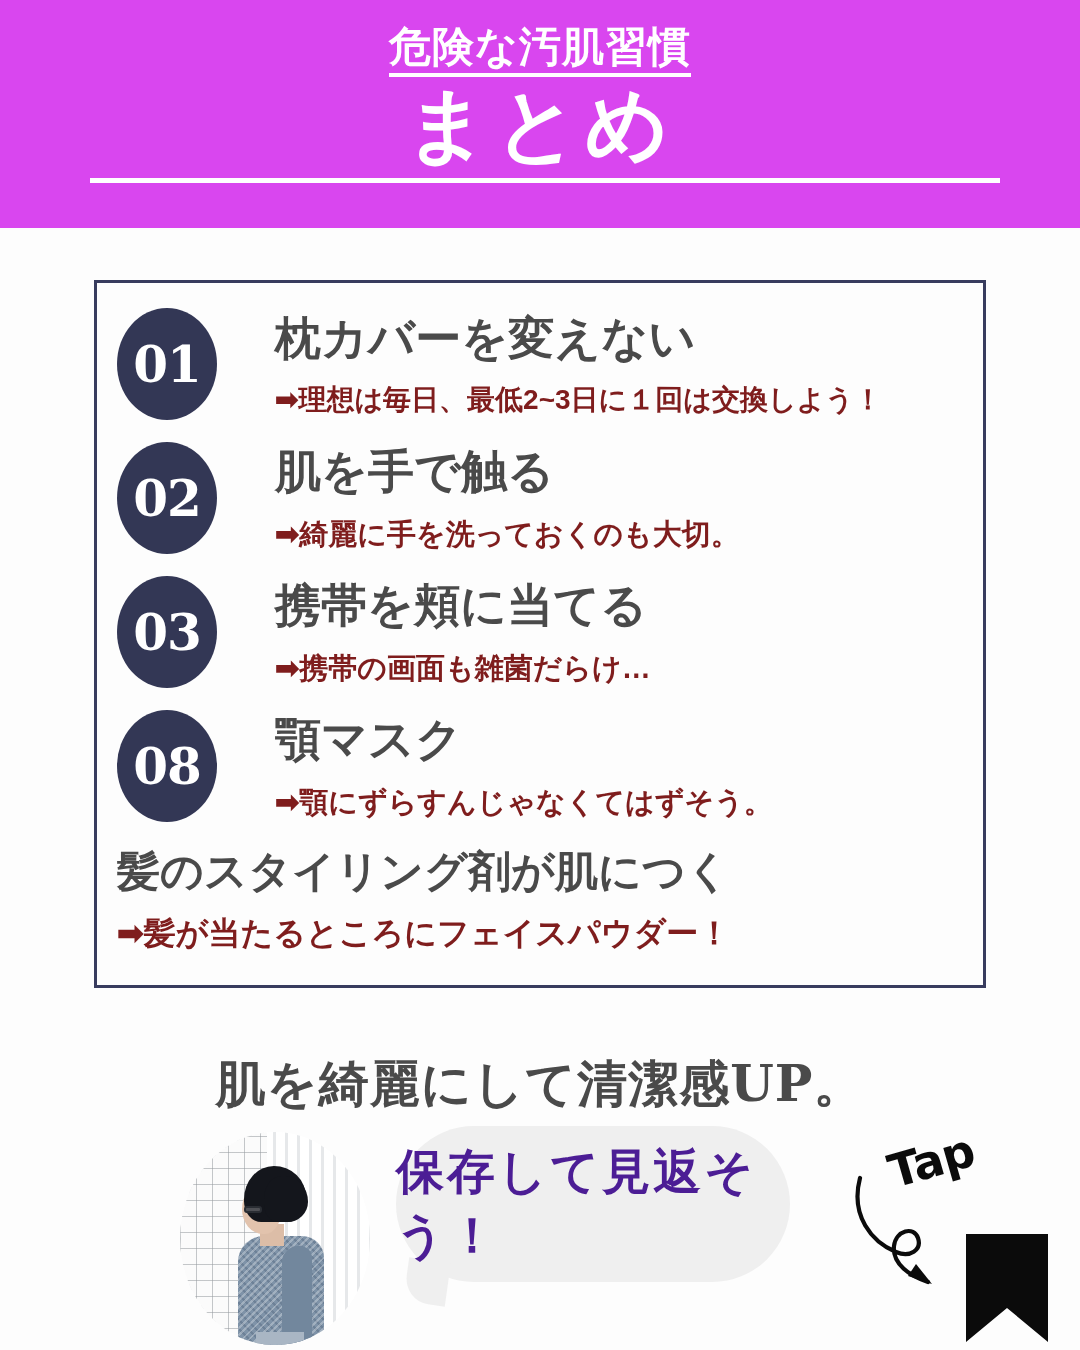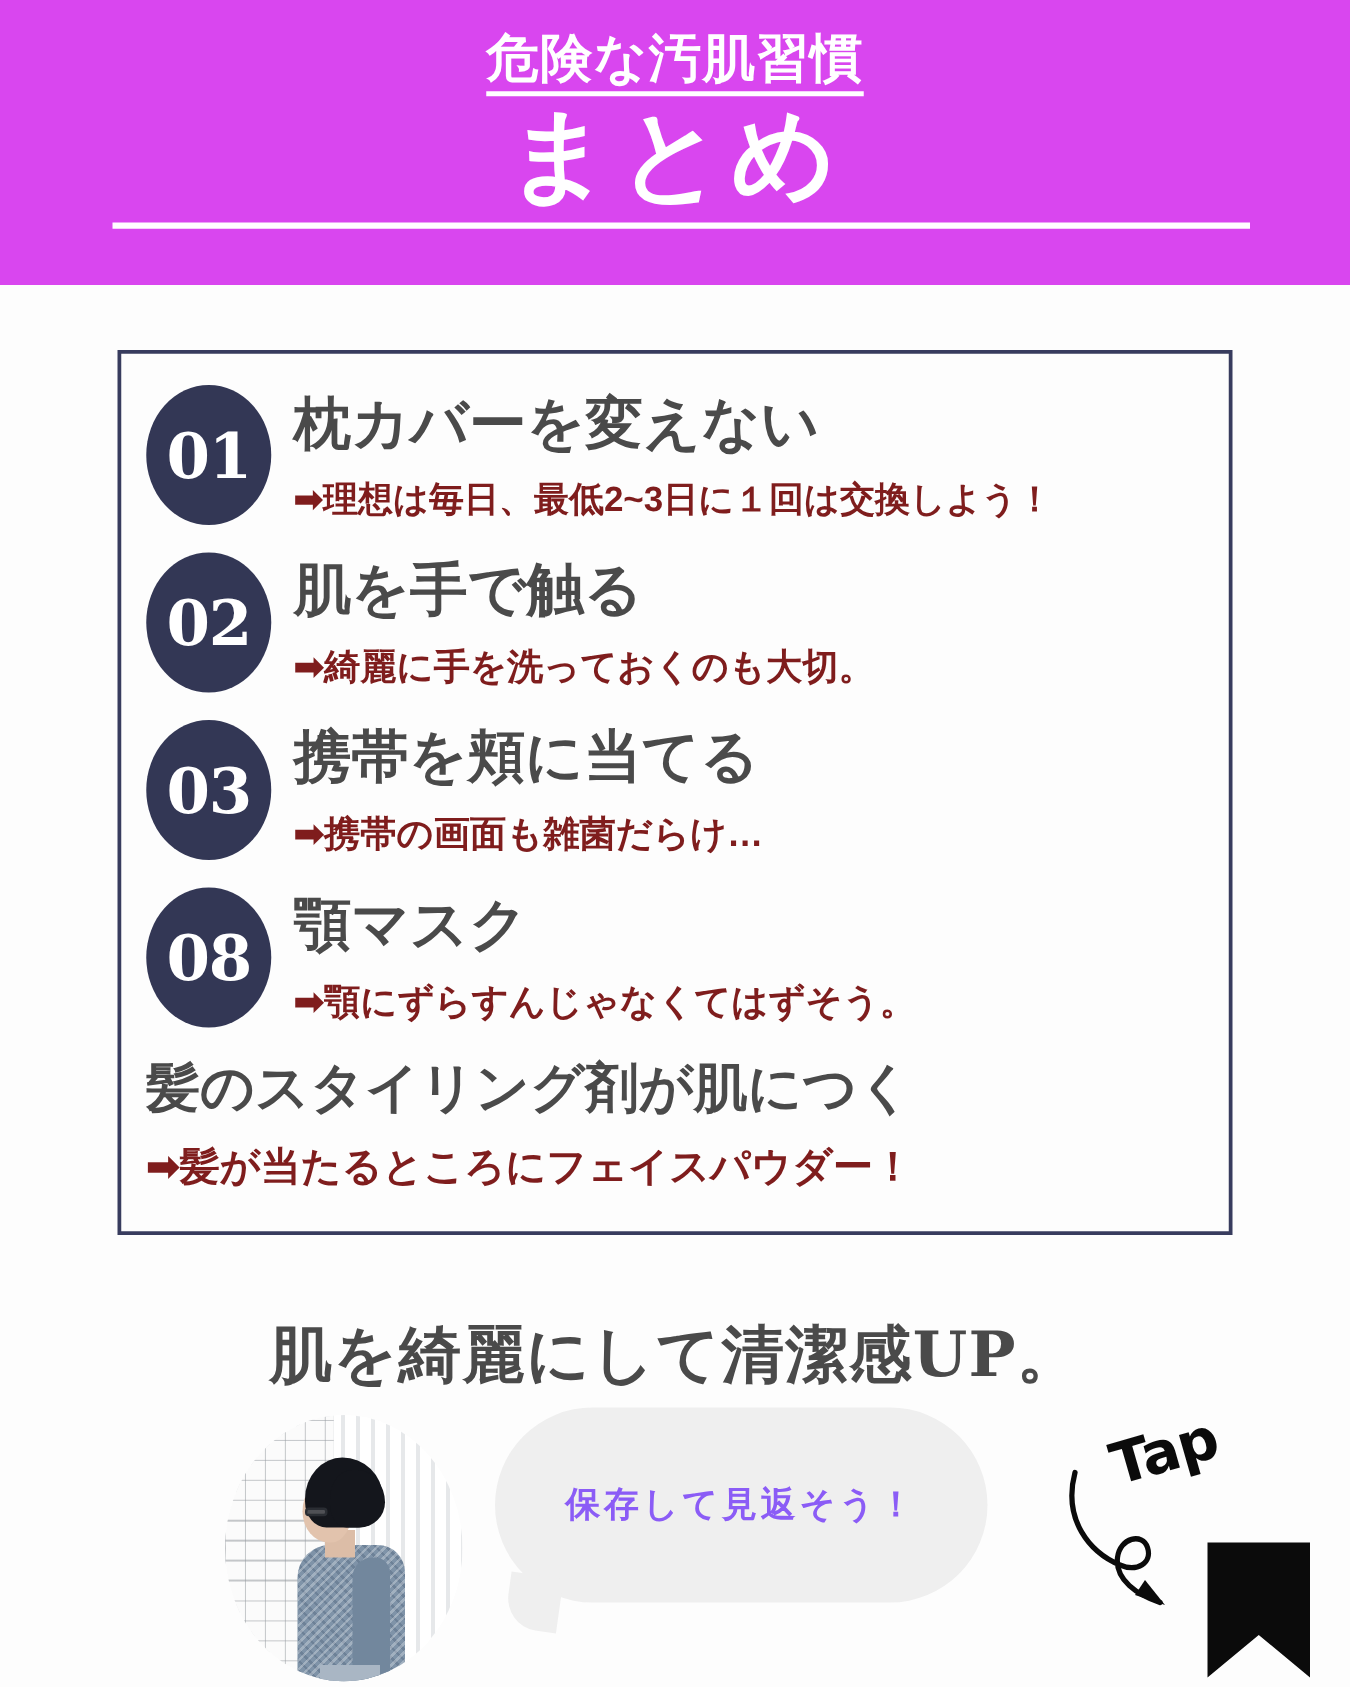--- a/index.html
+++ b/index.html
@@ -64,20 +64,21 @@
   .list {
     position:absolute; left:0; top:0;
     width:100%; height:100%;
     padding:14px 10px 10px 20px;
   }
   .row {
     position:relative;
     height:134px;
     display:flex;
     align-items:center;
+    gap:40px;
   }
   .badge {
     flex:0 0 auto;
     width:100px; height:112px;
     border-radius:50%;
     background:#333755;
     color:#ffffff;
     display:flex;
     align-items:center;
     justify-content:center;
@@ -210,22 +211,22 @@
     position:absolute; left:10px; bottom:-22px;
     width:42px; height:44px;
     background:#efefef;
     border-radius:0 0 0 60% ;
     transform:rotate(8deg);
   }
   .bubble-text {
     position:relative;
     font-family:"DejaVu Sans", sans-serif;
     font-weight:700;
-    color:#8b5cf6;
-    font-size:28px;
+    color:#4c1d95;
+    font-size:48px;
     letter-spacing:3px;
   }
 
   .tap-wrap { position:absolute; left:860px; top:14px; width:210px; height:210px; }
   .tap-label {
     position:absolute; left:28px; top:2px;
     font-family:"DejaVu Sans", sans-serif;
     font-weight:700;
     font-size:46px;
     color:#0b0b0b;

